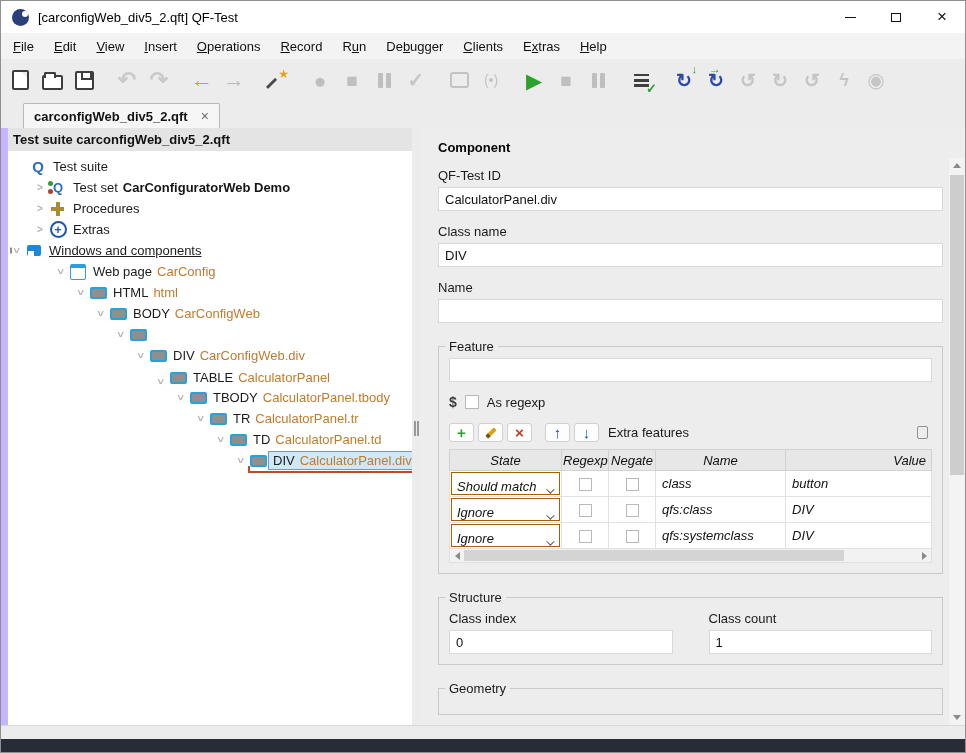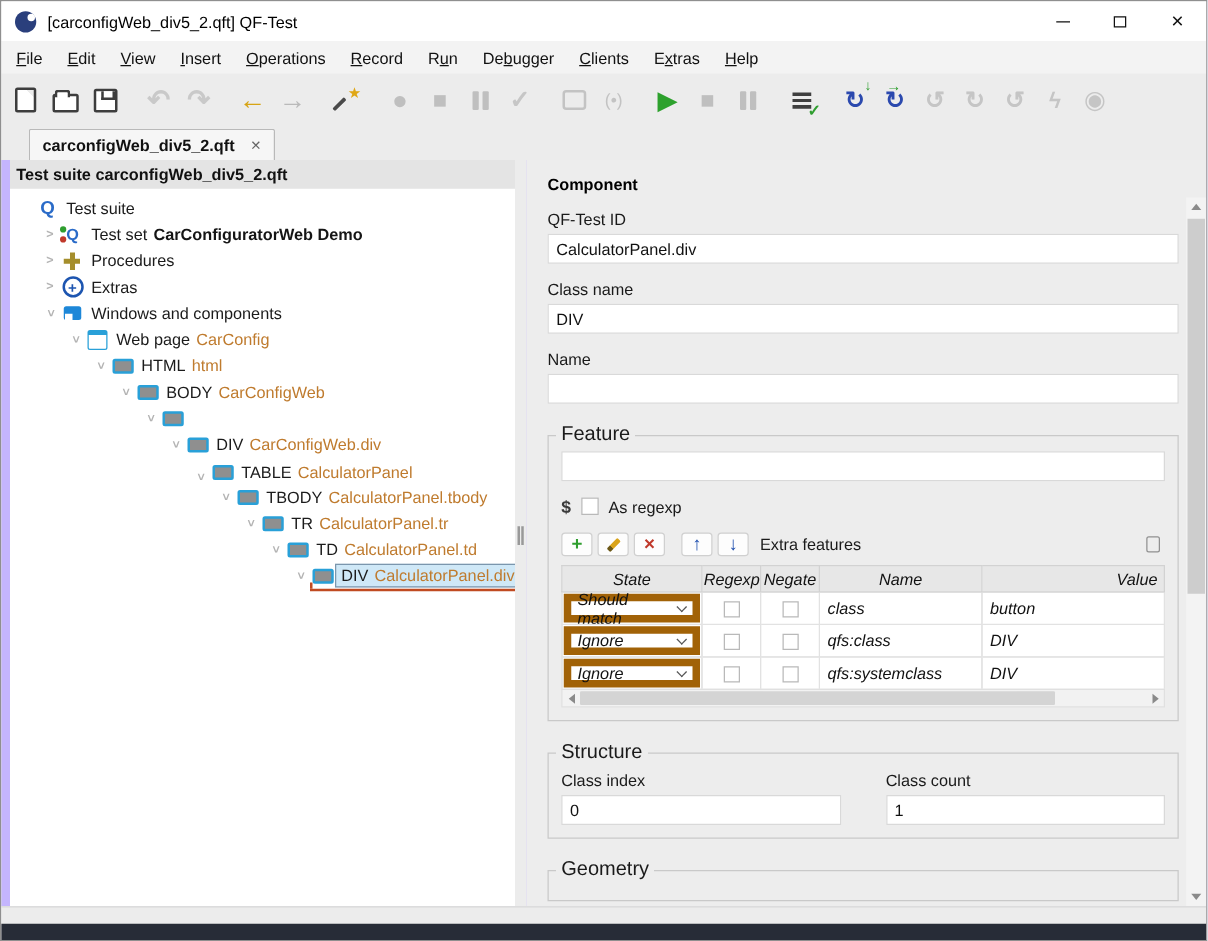--- a/index.html
+++ b/index.html
@@ -91,21 +91,21 @@
   .splitter{width:9px;flex:none;position:relative;background:#ececec;}
   .grip{position:absolute;top:293px;left:2px;width:2px;height:15px;background:#999;box-shadow:3px 0 0 #999;}
   
   .right-panel{flex:1;background:#ededed;position:relative;overflow:hidden;padding:12px 22px 0 17px;}
   .panel-heading{font-size:13px;font-weight:bold;color:#000;}
   .field{margin-top:13px;}
   .flabel{font-size:13px;color:#1a1a1a;margin-bottom:4px;}
   .finput{width:100%;height:24px;border:1px solid #d9d9d9;background:#fff;font-size:13px;color:#111;padding:0 6px;
     font-family:inherit;}
   .fs{border:1px solid #c9c9c9;margin:16px 0 0 0;padding:4px 10px 10px;position:relative;min-width:0;}
-  .fs legend{font-size:16px;color:#1a1a1a;padding:0 4px;margin-left:-4px;}
+  .fs legend{font-size:13px;color:#1a1a1a;padding:0 4px;margin-left:-4px;}
   .regexp-row{display:flex;align-items:center;margin-top:12px;gap:8px;}
   .dollar{font-weight:bold;color:#3a3a3a;font-size:14px;}
   .cb{width:14px;height:14px;border:1px solid #b9b9b9;background:#fff;display:inline-block;}
   .cb-label{font-size:13px;color:#1a1a1a;}
   .ef-row{display:flex;align-items:center;margin-top:13px;gap:4px;}
   .efb{width:25px;height:19px;background:#fdfdfd;border:1px solid #d0d0d0;border-radius:3px;display:flex;align-items:center;
     justify-content:center;font-size:15px;font-weight:bold;line-height:1;}
   .efb.gap{margin-left:9px;}
   .k-pencil::before{content:'';width:4px;height:12px;border-radius:1px;
     background:linear-gradient(to bottom,#d9a319 70%,#6b5716 70%);transform:rotate(45deg);}
@@ -115,21 +115,21 @@
   .copy-shape::before{content:'';position:absolute;top:-6px;left:3px;width:10px;height:12px;border:1.5px solid #909090;
     border-radius:2px;z-index:-1;}
   .ef-table{margin-top:7px;border-collapse:collapse;width:100%;table-layout:fixed;font-size:13px;font-style:italic;}
   .ef-table th{background:#e7e7e7;font-weight:normal;height:21px;border:1px solid #d2d2d2;color:#111;text-align:center;
     overflow:hidden;}
   .ef-table th.al-r{text-align:right;padding-right:5px;}
   .ef-table td{border:1px solid #e2e2e2;height:25px;background:#fff;padding:0 6px;color:#111;overflow:hidden;}
   .ef-table td.cbc{text-align:center;padding:0;}
   .ef-table td.cbc .cb{width:13px;height:13px;vertical-align:middle;}
   .ef-table td.statec{padding:1px;}
-  .dd{height:23px;border:6px solid #a16207;display:flex;align-items:center;padding:0 5px;background:#fff;}
+  .dd{height:23px;border:1px solid #a16207;display:flex;align-items:flex-end;padding:0 5px;background:#fff;}
   .dd-text{font-size:13px;flex:1;overflow:hidden;}
   .dd-caret{width:6px;height:6px;border-right:1.5px solid #555;border-bottom:1.5px solid #555;
     transform:rotate(45deg) translateY(-2px);margin-right:2px;flex:none;}
   .hscroll{height:15px;background:#f2f2f2;display:flex;align-items:center;margin-top:-1px;border:1px solid #e0e0e0;}
   .harrow{width:14px;height:100%;display:flex;align-items:center;justify-content:center;flex:none;}
   .harrow.left::before{content:'';border-top:4px solid transparent;border-bottom:4px solid transparent;
     border-right:5px solid #8a8a8a;}
   .harrow.right::before{content:'';border-top:4px solid transparent;border-bottom:4px solid transparent;
     border-left:5px solid #8a8a8a;}
   .hthumb{height:11px;background:#d4d4d4;border-radius:1px;width:79%;flex:none;}
@@ -297,21 +297,21 @@
               <span>Procedures</span>
             </span>
           </div>
           <div class="tree-row" style="padding-left: 24px;">
             <span class="exp">&gt;</span>
             <span class="ticon i-extras"></span>
             <span class="lbl">
               <span>Extras</span>
             </span>
           </div>
-          <div class="tree-row" style="padding-left: 24px;">
+          <div class="tree-row" style=" text-decoration: underline;">
             <span class="exp open">&gt;</span>
             <span class="ticon i-windows"></span>
             <span class="lbl">
               <span>Windows and components</span>
             </span>
           </div>
           <div class="tree-row" style="padding-left: 44px;">
             <span class="exp open">&gt;</span>
             <span class="ticon i-webpage"></span>
             <span class="lbl">

